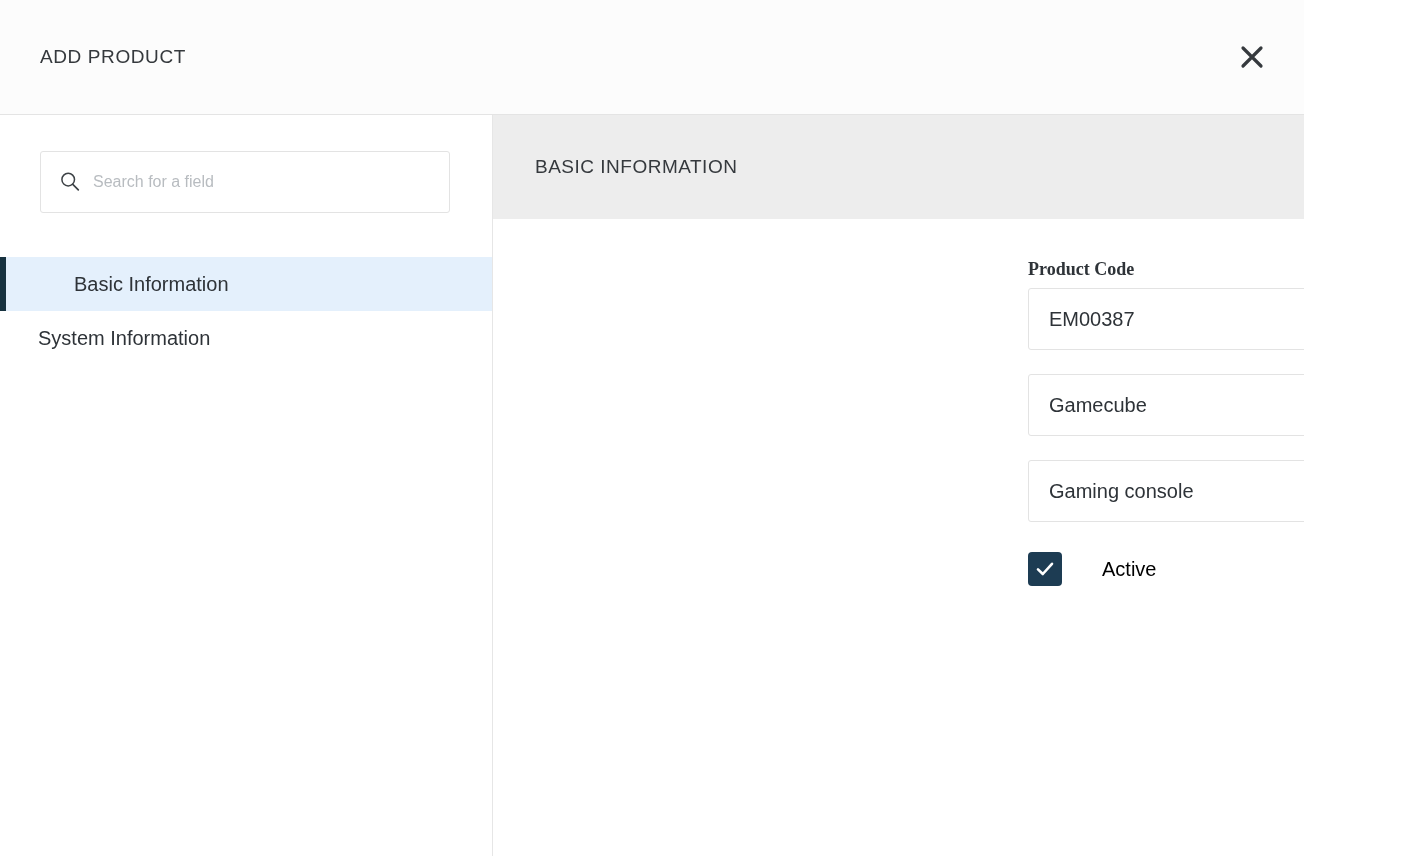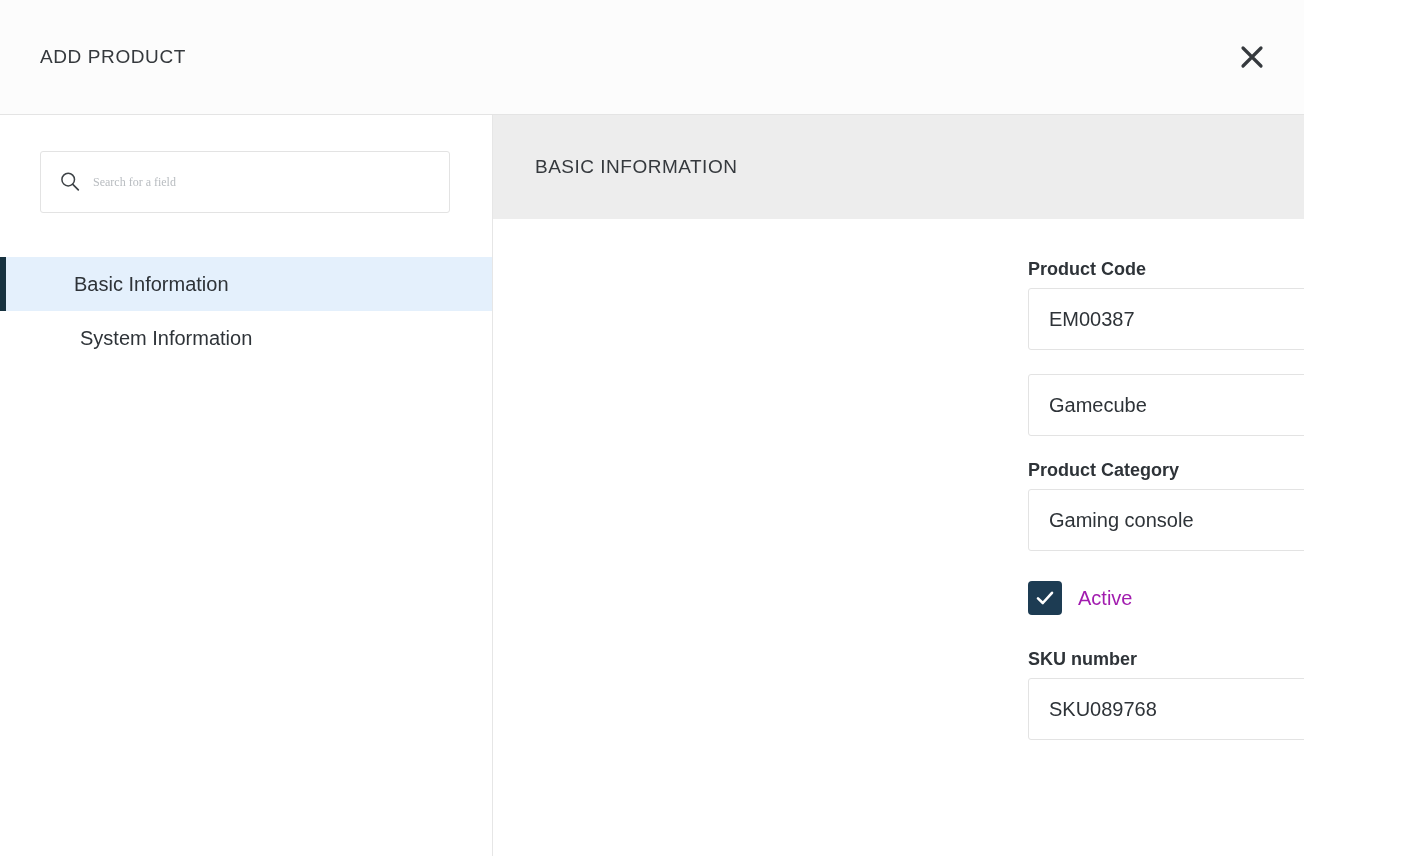--- a/index.html
+++ b/index.html
@@ -92,43 +92,43 @@
     height: 26px;
     flex: 0 0 26px;
     display: flex;
     align-items: center;
     justify-content: center;
     margin-right: 10px;
   }
   .search-input {
     border: none;
     outline: none;
-    font-family: Liberation Serif, serif;
-    font-size: 12px;
+    font-family: Liberation Sans, sans-serif;
+    font-size: 16px;
     color: #0f172a;
     background: transparent;
     flex: 1;
     padding: 0;
     height: 100%;
   }
   .search-input::placeholder {
     color: #b8bcc0;
     opacity: 1;
   }
 
   .nav-list {
     margin-top: 44px;
     display: flex;
     flex-direction: column;
   }
   .nav-item {
     height: 54px;
     display: flex;
     align-items: center;
-    padding-left: 74px;
+    padding-left: 32px;
     box-sizing: border-box;
     font-size: 20px;
     color: #2e3338;
     cursor: pointer;
     border-left: 6px solid transparent;
     background: transparent;
     position: relative;
   }
   .nav-item.active {
     background: #e4f0fc;
@@ -166,20 +166,21 @@
     overflow: hidden;
   }
   .field { margin-bottom: 24px; }
   .field-label {
     font-size: 18px;
     font-weight: bold;
     color: #2e3338;
     margin-bottom: 8px;
     display: flex;
     align-items: center;
+    font-family: Liberation Serif, serif;
   }
   .req-mark {
     color: #e02a2a;
     font-size: 20px;
     margin-left: 9px;
     line-height: 1;
     position: relative;
     top: 3px;
   }
   .text-input {
@@ -224,23 +225,23 @@
     height: 34px;
     background: #1d3c53;
     border-radius: 4px;
     display: flex;
     align-items: center;
     justify-content: center;
     cursor: pointer;
     flex: 0 0 34px;
   }
   .checkbox-label {
-    margin-left: 16px;
-    font-size: 20px;
-    color: #a21caf;
+    margin-left: 40px;
+    font-size: 20px;
+    color: #000000;
   }
 </style>
 </head>
 <body>
 
 <div class="modal">
 
   <div class="modal-header">
     <div class="modal-title">ADD PRODUCT</div>
     <button class="close-btn">
@@ -289,42 +290,33 @@
             <span>Product Code</span>
           </div>
           <input class="text-input" type="text" value="EM00387" style="">
         </div>
 
         <div class="field">
           <input class="text-input" type="text" value="Gamecube" style="">
         </div>
 
         <div class="field">
-          <div class="field-label">
-            <span>Product Category</span>
-          </div>
           <div class="select-wrap">
             <span class="select-value">Gaming console</span>
 
           </div>
         </div>
 
         <div class="checkbox-row">
           <span class="checkbox">
             <svg width="22" height="22" viewBox="0 0 22 22" aria-hidden="true">
               <path d="M4 11.4 L8.8 16 L18 5.8" fill="none" stroke="#ffffff" stroke-width="2.6" stroke-linecap="round" stroke-linejoin="round"></path>
             </svg>
           </span>
           <span class="checkbox-label">Active</span>
         </div>
 
-        <div class="field">
-          <div class="field-label">
-            <span>SKU number</span>
-          </div>
-          <input class="text-input" type="text" value="SKU089768" style="">
-        </div>
 
       </div>
     </div>
 
   </div>
 </div>
 
 </body></html>

